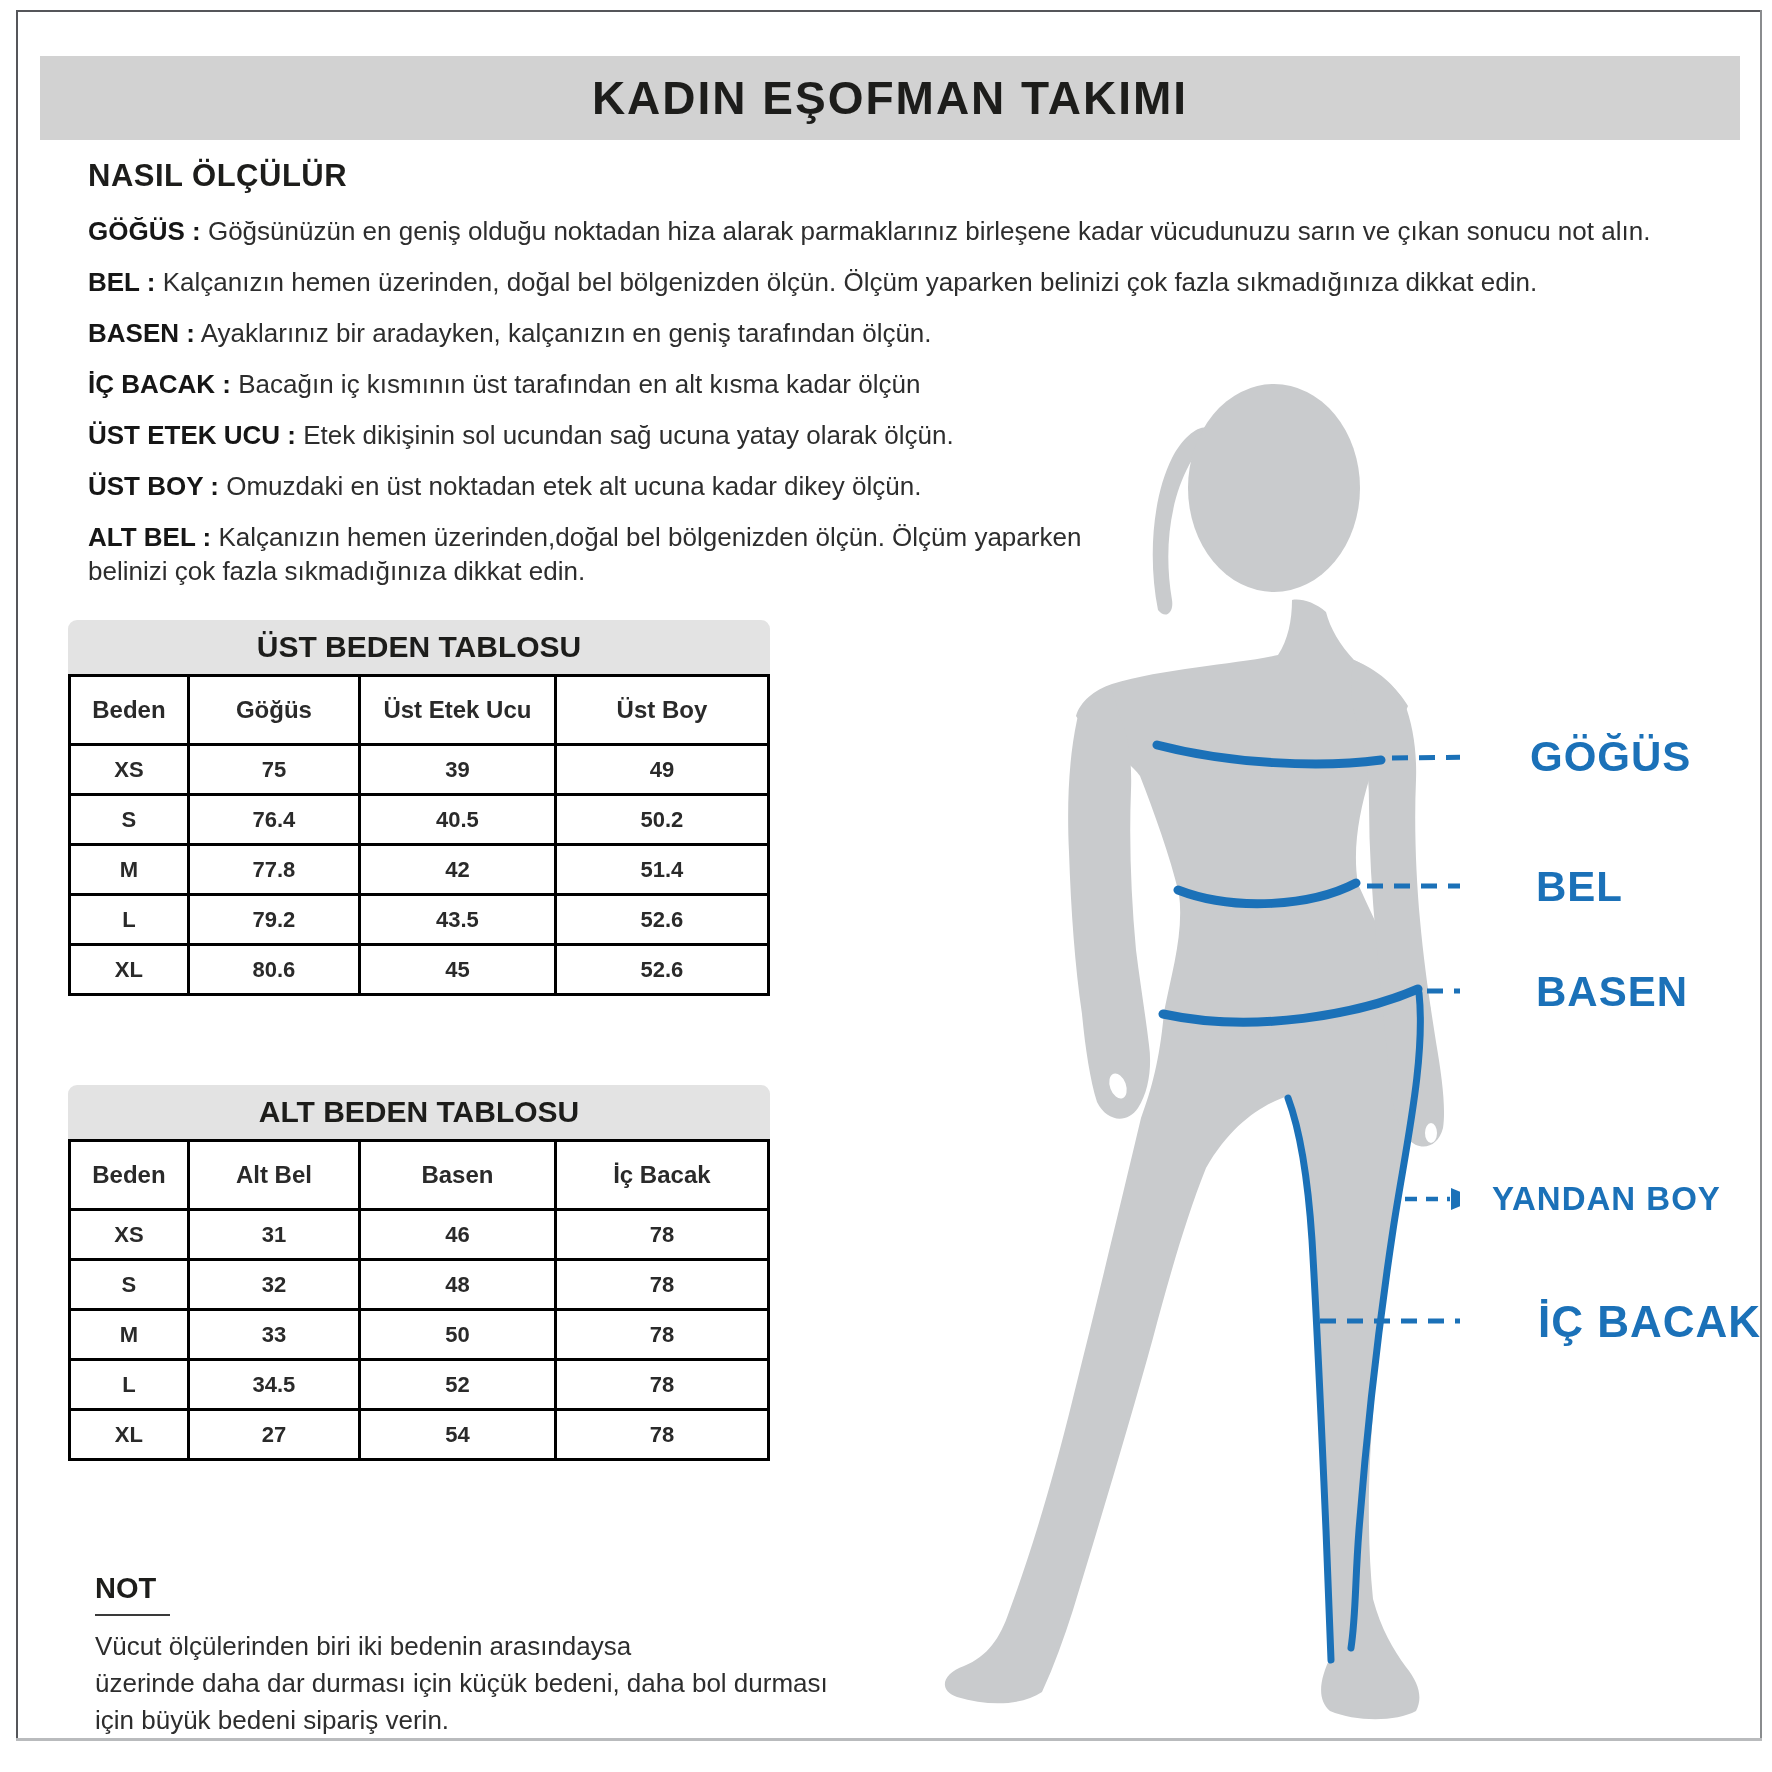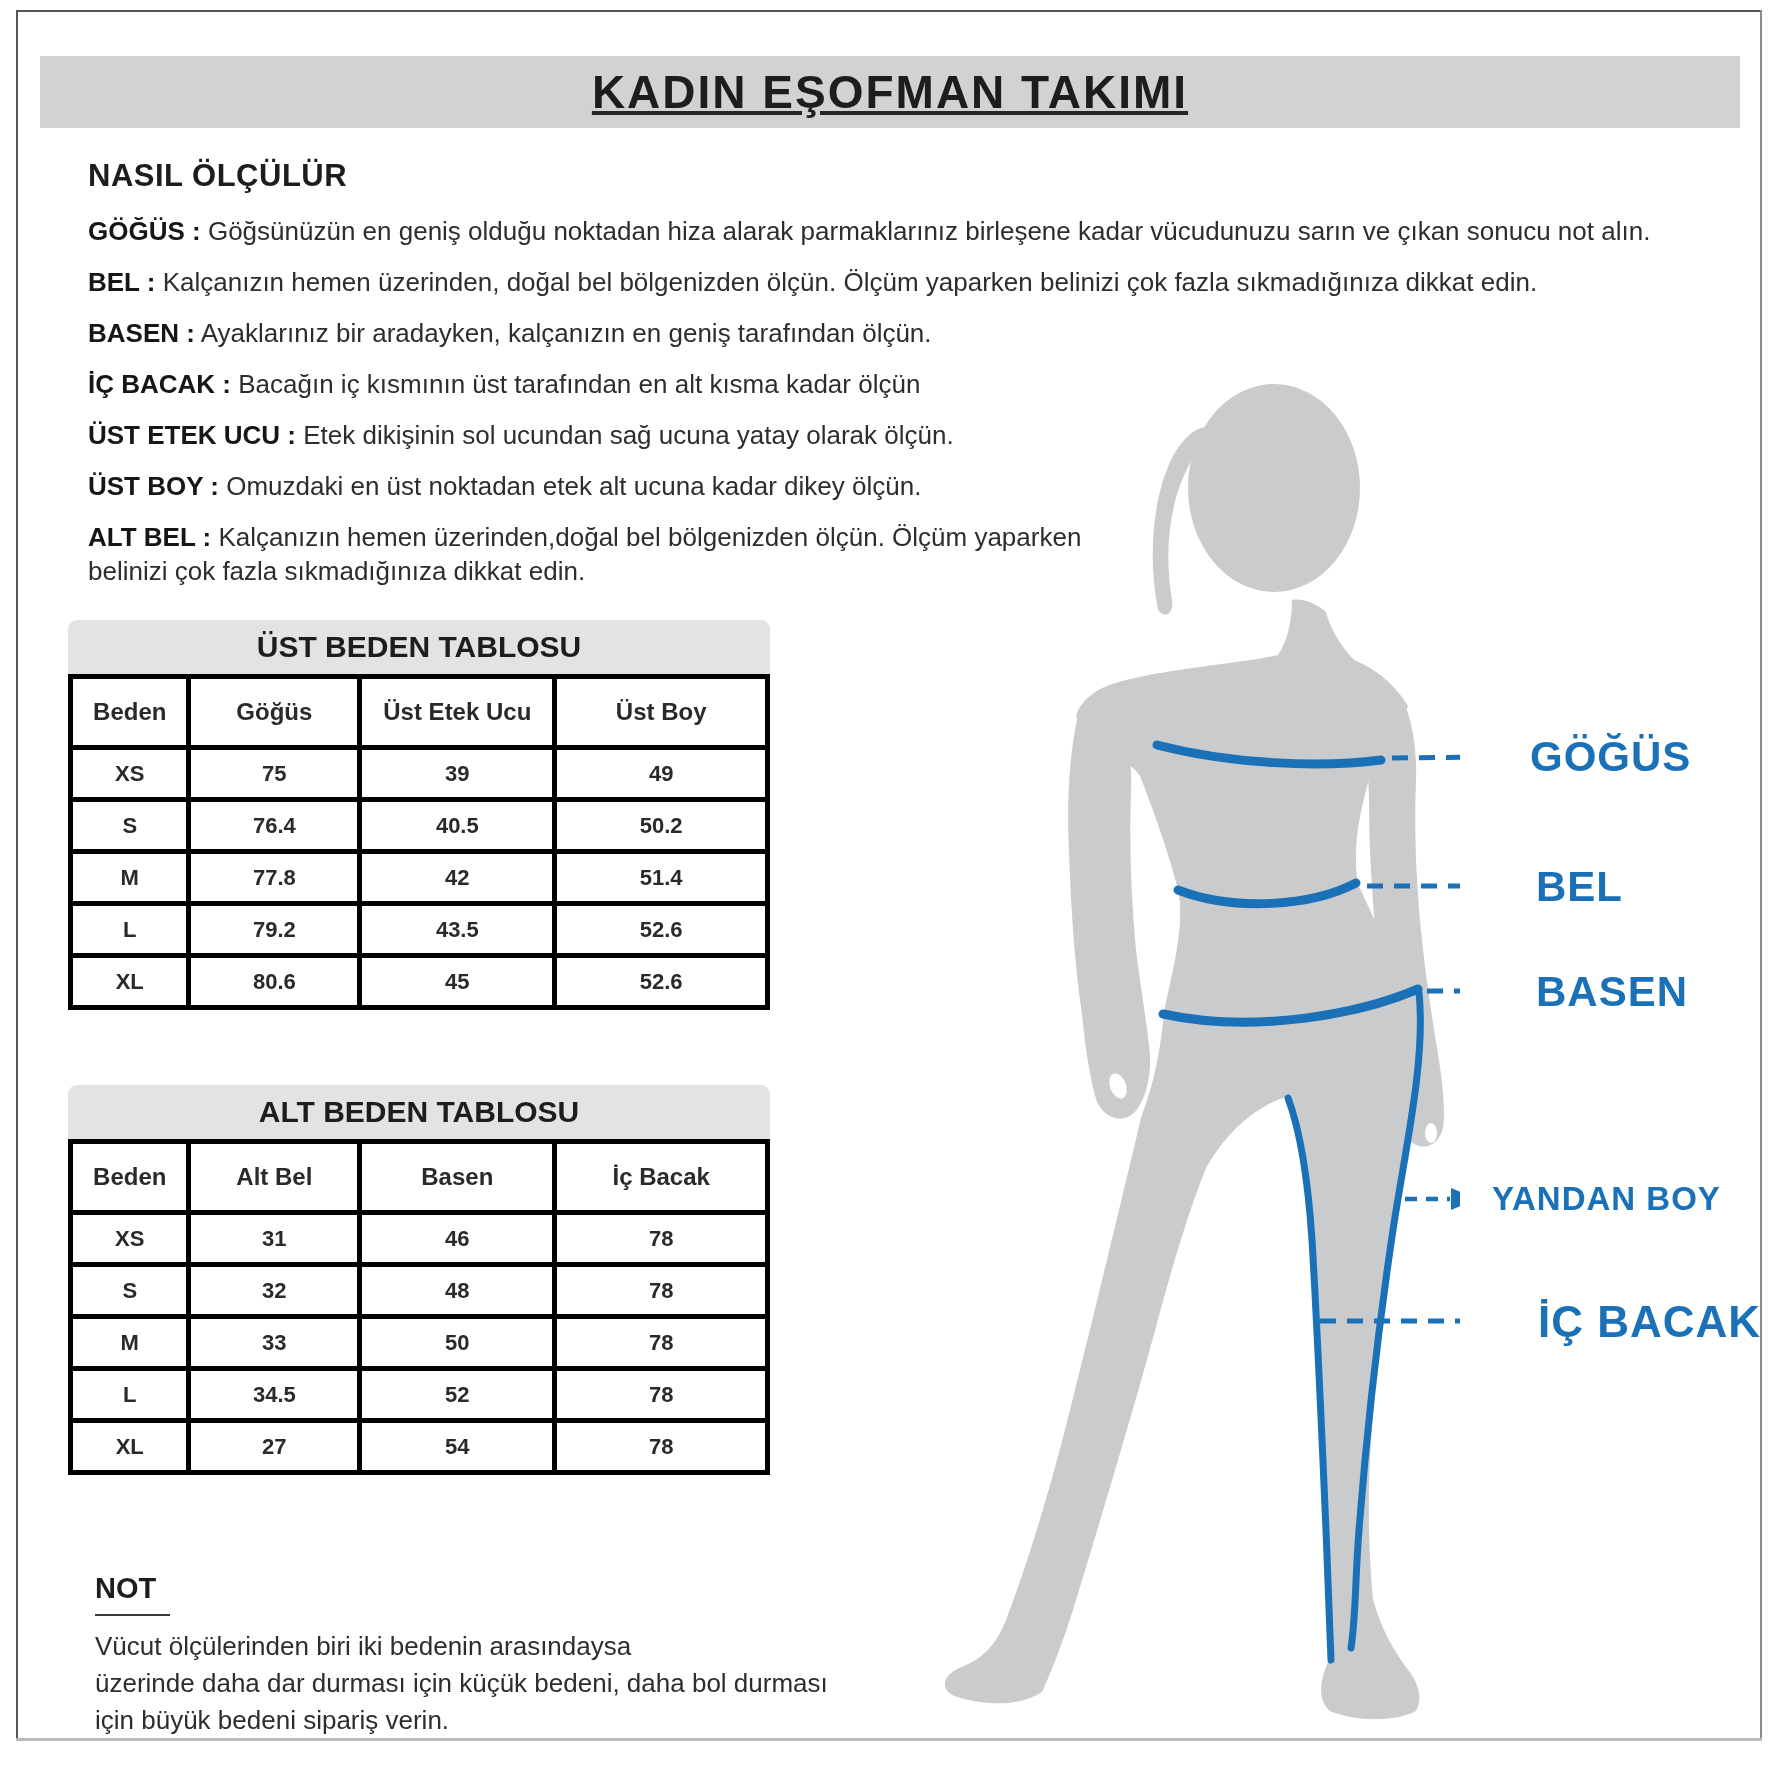--- a/index.html
+++ b/index.html
@@ -8,22 +8,22 @@
     background:#ffffff;font-family:"Liberation Sans",sans-serif;color:#262626;
   }
   
   .frame-top{position:absolute;left:16px;top:10px;width:1746px;border-top:2px solid #55565a;}
   .frame-left{position:absolute;left:16px;top:10px;height:1730px;border-left:2px solid #55565a;}
   .frame-right{position:absolute;left:1760px;top:10px;height:1730px;border-left:2px solid #8a8c8e;}
   .frame-bottom{position:absolute;left:16px;top:1738px;width:1746px;border-top:3px solid #b9bbbd;}
 
   
   .title-bar{
-    position:absolute;left:40px;top:56px;width:1700px;height:72px;
-    background:#d2d2d2;display:flex;align-items:center;justify-content:center;text-decoration:underline;
+    position:absolute;left:40px;top:56px;width:1700px;height:84px;
+    background:#d2d2d2;display:flex;align-items:center;justify-content:center;
   }
   .title-bar .ttl{font-size:46px;font-weight:bold;letter-spacing:2px;color:#1d1d1b;}
 
   
   .howto{position:absolute;left:88px;top:158px;width:1660px;}
   .howto-heading{font-size:31px;font-weight:bold;color:#1d1d1b;margin-bottom:20px;letter-spacing:0.5px;}
   .howto-item{font-size:26px;line-height:34px;margin-bottom:17px;color:#2d2d2d;}
   .howto-item b{color:#161616;}
   .howto-item:last-child{max-width:1000px;}
 
@@ -31,21 +31,21 @@
   .size-table{position:absolute;left:68px;width:702px;}
   .size-table.upper{top:620px;}
   .size-table.lower{top:1085px;border-radius:28px;}
   .tbl-title{
     background:#e3e3e3;border-radius:9px 9px 0 0;height:54px;
     display:flex;align-items:center;justify-content:center;
     font-size:30px;font-weight:bold;color:#1d1d1b;
   }
   table.grid{border-collapse:collapse;width:100%;table-layout:fixed;}
   table.grid th,table.grid td{
-    border:5px solid #000000;text-align:center;vertical-align:middle;
+    border:3px solid #000000;text-align:center;vertical-align:middle;
     font-weight:bold;color:#2a2a2a;background:#fff;
   }
   table.grid th{height:64px;font-size:24px;}
   table.grid td{height:45px;font-size:22px;}
 
   
   .figure-svg{position:absolute;left:900px;top:360px;width:560px;height:1380px;}
   .sil{fill:var(--sil,#c9cbcd);}
   .hole{fill:#ffffff;}
   .mline{stroke:var(--accent,#1b71b8);fill:none;stroke-linecap:round;}

